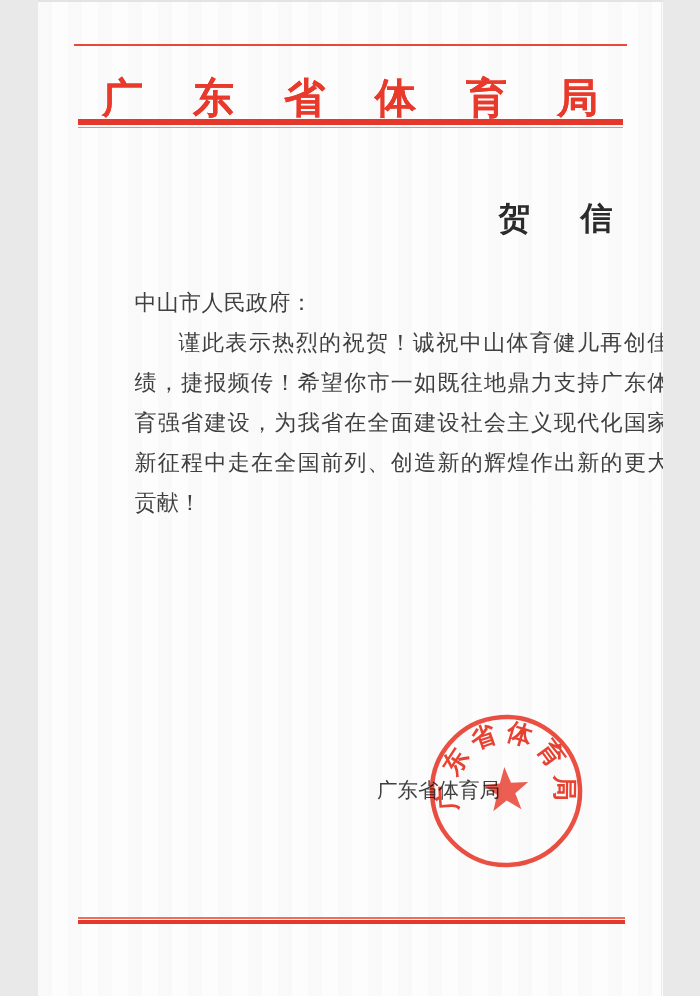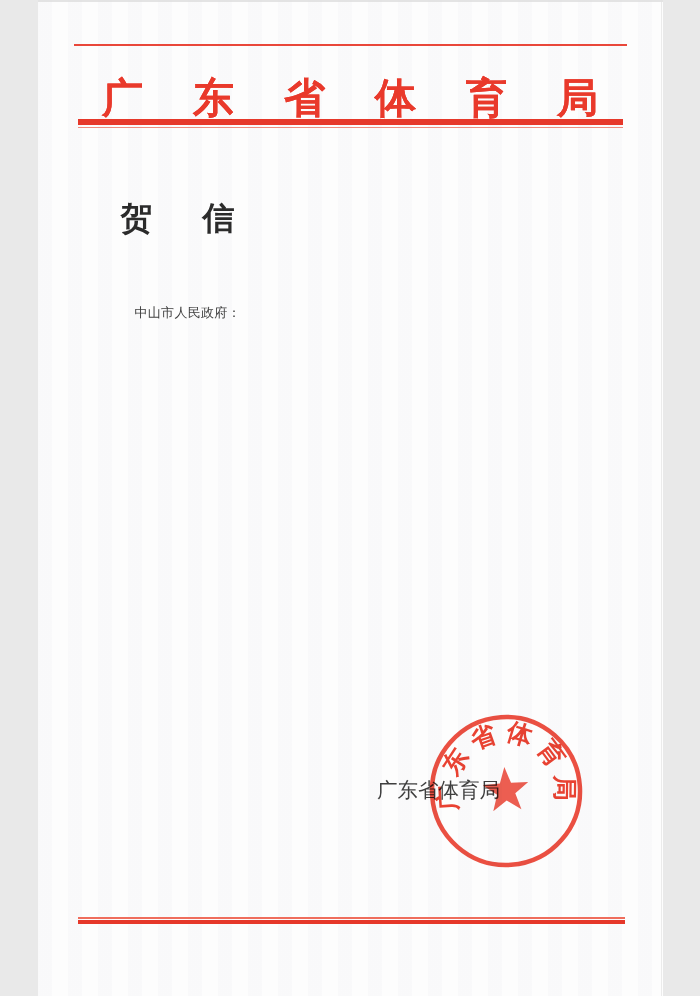--- a/index.html
+++ b/index.html
@@ -24,27 +24,27 @@
 
   .header-rule{position:absolute;top:119px;left:40px;right:40px;}
   .header-rule .thick{
     height:6px;
     background:linear-gradient(to bottom,#e6382a 0 2.5px,#fff 2.5px 3.5px,#e6382a 3.5px 6px);
   }
   .header-rule .thin{height:1px;margin-top:2px;background:#ef8d7f;}
 
   .doc-title{
     position:absolute;top:197px;left:0;right:0;margin:0;
-    text-align:left;font-size:32px;font-weight:bold;color:#2b2b2b;
+    text-align:right;font-size:32px;font-weight:bold;color:#2b2b2b;
     letter-spacing:50px;text-indent:50px;white-space:nowrap;padding-left:33px;
   }
 
   .body-text{
-    position:absolute;top:293px;left:97px;width:535px;
-    font-size:13px;line-height:40px;color:#3f3f3f;
+    position:absolute;top:283px;left:97px;width:535px;
+    font-size:22px;line-height:40px;color:#3f3f3f;
     text-align:justify;text-justify:inter-character;
     letter-spacing:.3px;
   }
   .body-text p{margin:0;text-indent:2em;}
   .body-text .salutation{text-indent:0;}
 
   .closing{
     position:absolute;top:771px;right:104px;width:240px;
     text-align:center;font-size:20.5px;line-height:39px;color:#3f3f3f;
   }
@@ -74,20 +74,21 @@
 
   <div class="header-rule">
     <div class="thick"></div>
     <div class="thin"></div>
   </div>
 
   <h2 class="doc-title">贺信</h2>
 
   <div class="body-text">
     <p class="salutation">中山市人民政府：</p>
+    <p>谨此表示热烈的祝贺！诚祝中山体育健儿再创佳绩，捷报频传！希望你市一如既往地鼎力支持广东体育强省建设，为我省在全面建设社会主义现代化国家新征程中走在全国前列、创造新的辉煌作出新的更大贡献！</p>
   </div>
 
   <div class="closing">
     <div>广东省体育局</div>
   </div>
 
   <svg class="seal" viewBox="0 0 190 190" xmlns="http://www.w3.org/2000/svg">
     <circle cx="95" cy="95" r="74" fill="none" stroke="#e92d1b" stroke-width="4.5" stroke-opacity="0.92"></circle>
     <path id="sealArc" d="M 48 112.1 A 50 50 0 1 1 142 112.1" fill="none"></path>
     <text font-size="25" letter-spacing="7" fill="#e92d1b">

